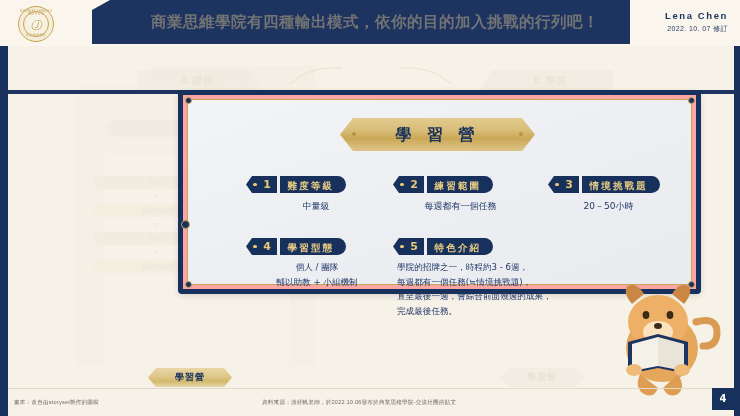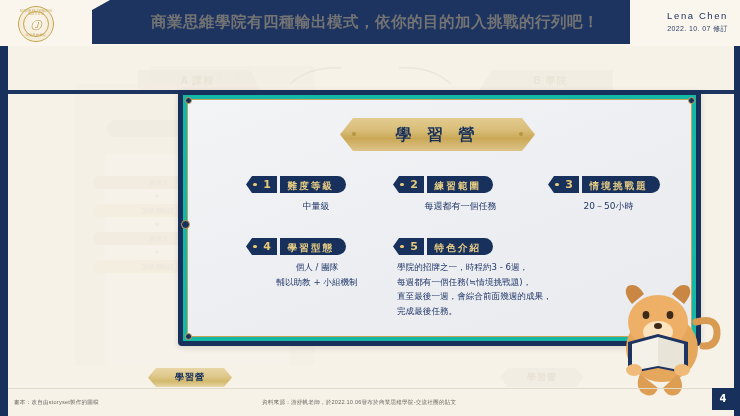--- a/index.html
+++ b/index.html
@@ -30,21 +30,21 @@
   .hdr-right-fill{position:absolute;left:630px;top:0;width:110px;height:44px;background:#faf6ee;}
   .hdr-title{
     position:absolute;left:110px;top:9px;width:530px;height:26px;
     color:#737373;font-size:15.5px;font-weight:bold;letter-spacing:.5px;
     text-align:center;line-height:26px;white-space:nowrap;
     font-family:"DejaVu Sans","Liberation Sans",sans-serif;
   }
   .hdr-author{
     position:absolute;right:12px;top:10px;text-align:right;color:#1d3460;
   }
-  .hdr-author .nm{font-size:9.5px;font-weight:normal;letter-spacing:1.6px;}
+  .hdr-author .nm{font-size:9.5px;font-weight:bold;letter-spacing:1.6px;}
   .hdr-author .dt{font-size:7px;letter-spacing:.4px;margin-top:3px;color:#2b3f67;}
 
   
   .seal{
     position:absolute;left:18px;top:6px;width:36px;height:36px;border-radius:50%;
     border:1.2px solid #c9a44c;box-sizing:border-box;
     background:radial-gradient(circle at 50% 45%, #fbf7ee 0%, #f4ecda 70%, #efe5cf 100%);
   }
   .seal:after{
     content:"";position:absolute;left:4px;top:4px;right:4px;bottom:4px;
@@ -96,22 +96,22 @@
   .ftab.a{left:138px;width:125px;clip-path:polygon(0 0,111px 0,125px 22px,0 22px);}
   .ftab.b{left:478px;width:135px;clip-path:polygon(14px 0,135px 0,135px 22px,0 22px);}
   .ftab .lbl{position:absolute;left:0;right:0;top:4px;text-align:center;font-size:10px;font-weight:bold;color:#e6e0d2;letter-spacing:1px;}
   .ftab.a .lbl{left:-6px;}
   .ftab.b .lbl{left:10px;}
 
   .navy-underline{position:absolute;left:8px;top:90px;width:726px;height:4px;background:#1d3460;}
 
   
   .card{
-    position:absolute;left:178px;top:90px;width:523px;height:256px;
-    background:#14b8a6;
+    position:absolute;left:178px;top:90px;width:523px;height:204px;
+    background:#fca5a5;
     border:5px solid #17305c;border-radius:4px;box-sizing:border-box;
     box-shadow:0 2px 6px rgba(0,0,0,.12);
   }
   .card-inner{
     position:absolute;inset:4px;border:1.5px solid #c6a45a;border-radius:2px;
     background:linear-gradient(160deg,#f2f4f6 0%,#eceef1 55%,#e9ebef 100%);
     box-sizing:border-box;
   }
   
   .rivet{position:absolute;width:7px;height:7px;border-radius:50%;border:1.6px solid #c6a45a;background:#17305c;box-sizing:border-box;}

